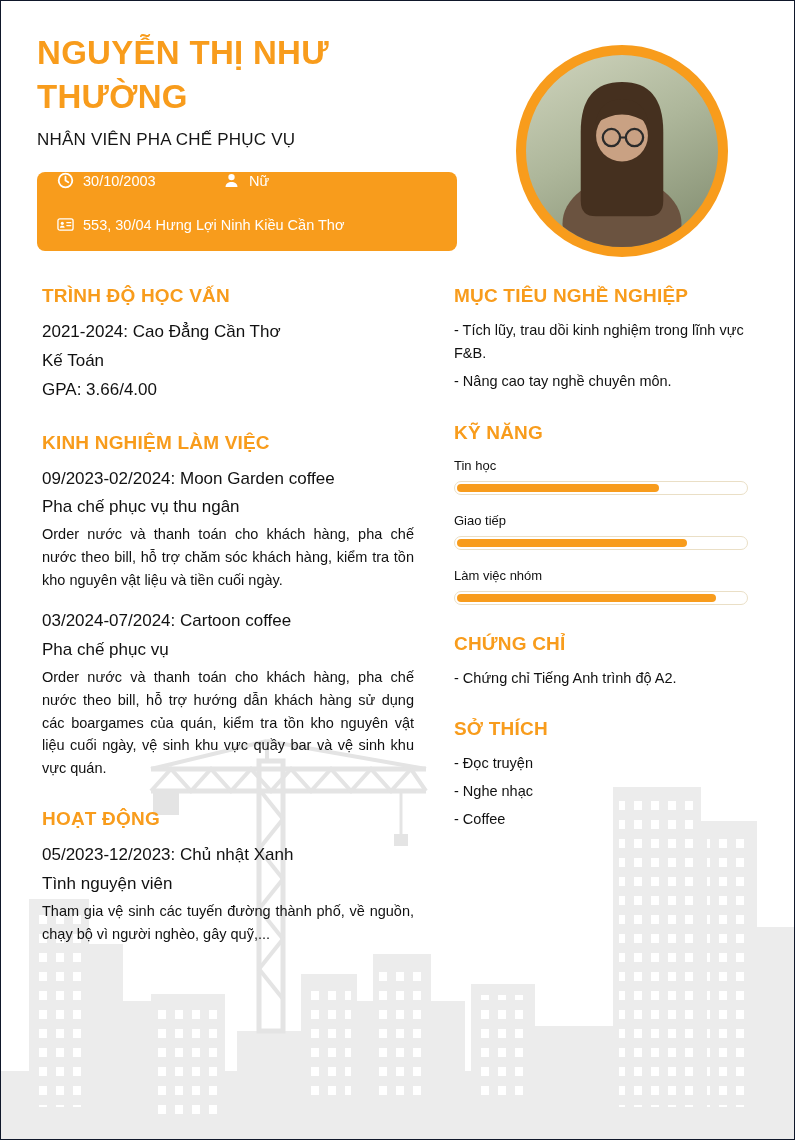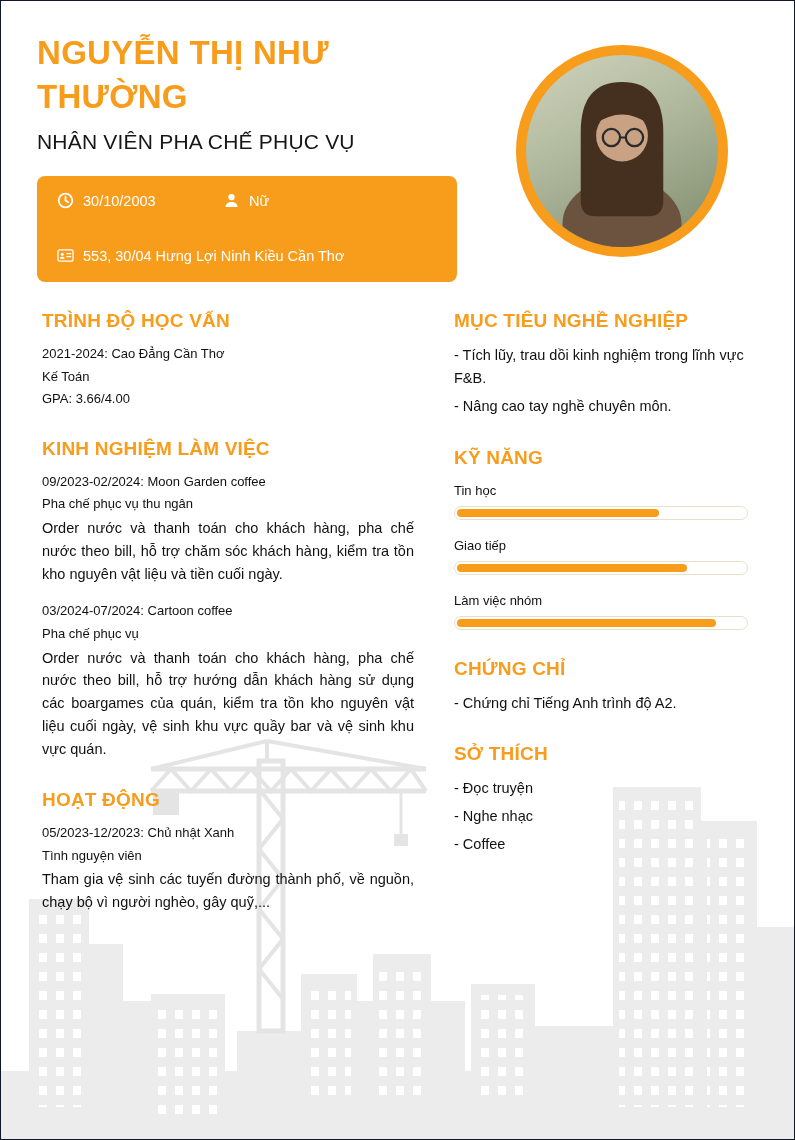--- a/index.html
+++ b/index.html
@@ -34,35 +34,35 @@
   h1.name {
     color: #F89C1C;
     font-size: 33px;
     font-weight: bold;
     line-height: 1.32;
     width: 430px;
     letter-spacing: .3px;
   }
   .job-title {
     margin-top: 12px;
-    font-size: 21px;
+    font-size: 17px;
     color: #161616;
     letter-spacing: .2px;
   }
 
   .info-box {
     margin-top: 22px;
     width: 420px;
     background: #F89C1C;
     border-radius: 8px;
     color: #ffffff;
-    padding: 16px 18px 18px 20px;
+    padding: 0 18px 18px 20px;
     display: flex;
     flex-direction: column;
-    gap: 38px;
+    gap: 27px;
     font-size: 14.5px;
   }
   .info-row { display: flex; align-items: center; gap: 48px; }
   .info-item { display: flex; align-items: center; gap: 9px; }
   .info-item.first { min-width: 118px; }
   .icon { display: inline-flex; width: 17px; height: 17px; flex: 0 0 auto; }
   .icon svg { width: 100%; height: 100%; }
 
   .photo-wrap {
     margin-left: auto;
@@ -89,21 +89,21 @@
   .col-right { flex: 1; }
 
   .section { margin-bottom: 28px; }
   h2.sec {
     color: #F89C1C;
     font-size: 19px;
     font-weight: bold;
     margin-bottom: 12px;
     letter-spacing: .2px;
   }
-  .line  { font-size: 13px; line-height: 1.58; margin: 2px 0; }
+  .line  { font-size: 17px; line-height: 1.58; margin: 2px 0; }
   .para  { font-size: 14.5px; line-height: 1.58; margin: 2px 0; text-align: justify; }
   .entry { margin-bottom: 16px; }
   .rline { font-size: 14.5px; line-height: 1.6; margin: 5px 0; }
 
   
   .skill { margin: 14px 0 18px; }
   .skill-label { font-size: 13px; margin-bottom: 8px; }
   .bar {
     height: 14px;
     border: 1px solid #eadfc6;

